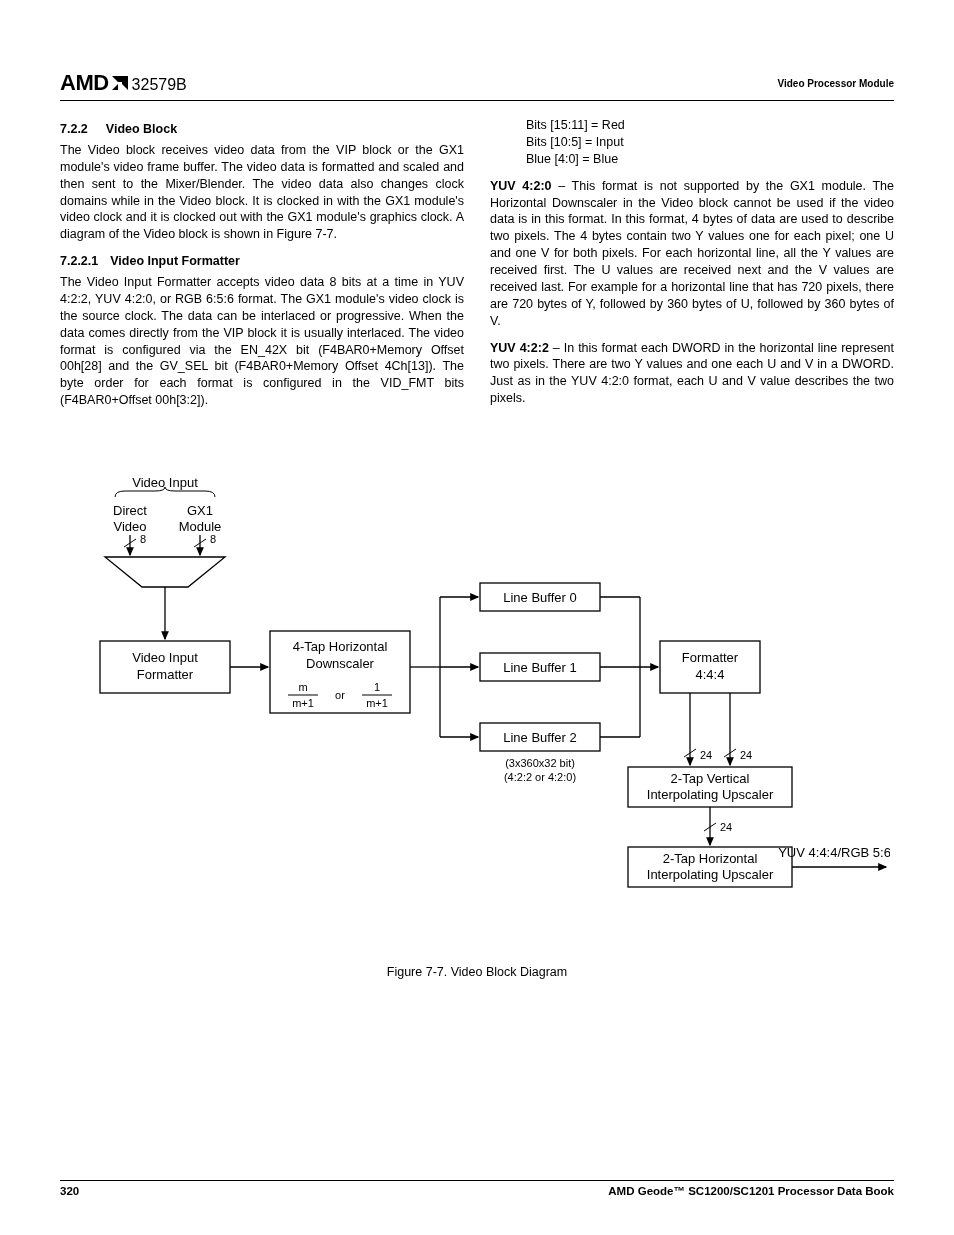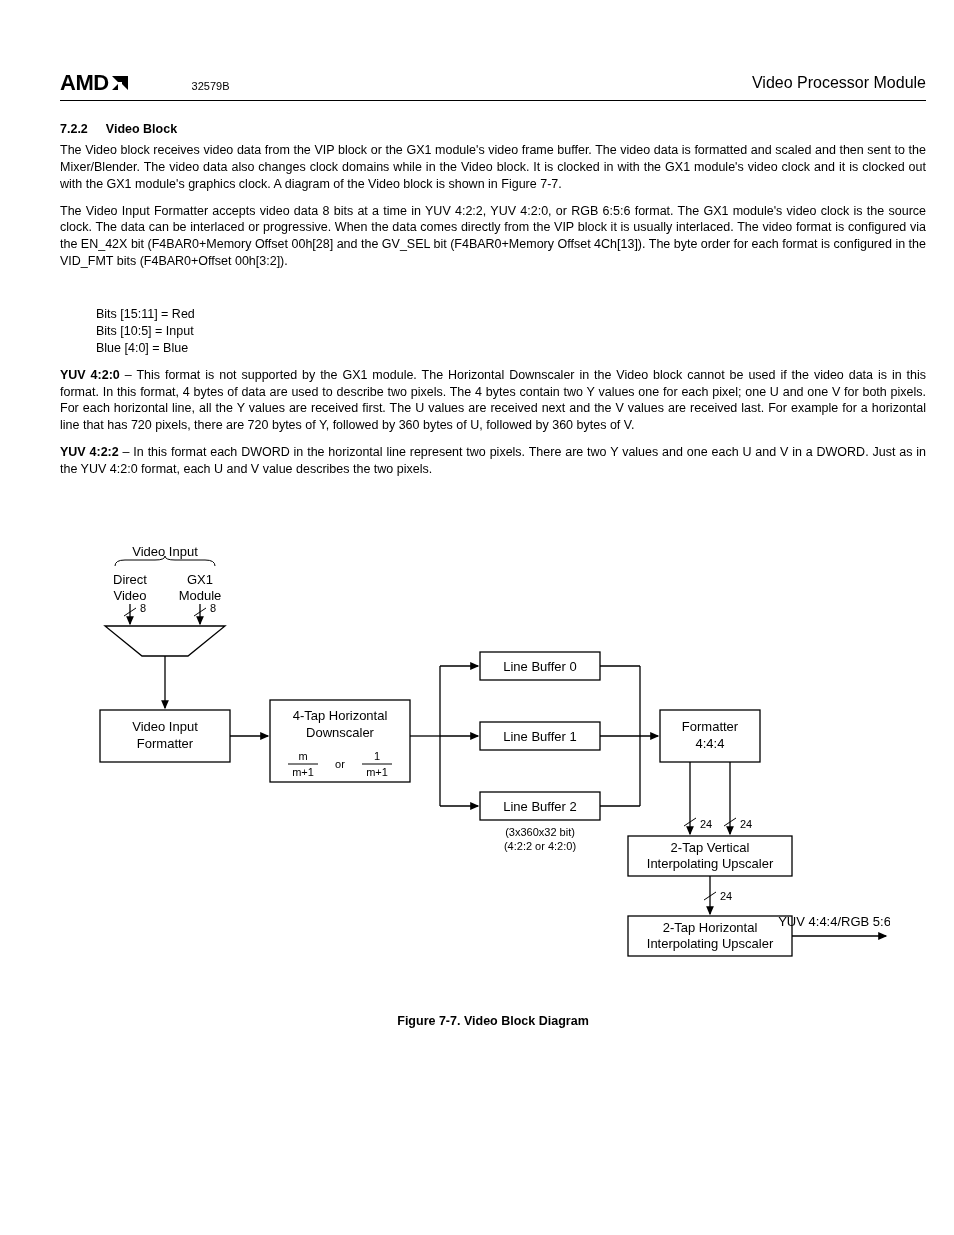--- a/index.html
+++ b/index.html
@@ -5,21 +5,21 @@
   body {
     font-family: Arial, Helvetica, sans-serif;
     font-size: 12.5px;
     color: #000;
     margin: 0;
     padding: 0;
     background: #fff;
     width: 954px;
   }
   .page {
-    padding: 70px 28px 40px 60px;
+    padding: 70px 60px 40px 60px;
     box-sizing: border-box;
     position: relative;
     min-height: 1235px;
     border-radius: 9px;
   }
   .header-row {
     display: flex;
     justify-content: space-between;
     align-items: center;
     border-bottom: 1px solid #000;
@@ -27,49 +27,48 @@
     margin-bottom: 16px;
   }
   .logo {
     font-family: Arial, Helvetica, sans-serif;
     font-weight: 900;
     font-size: 22px;
     letter-spacing: -0.5px;
     display: flex;
     align-items: center;
   }
-  .docnum { font-size: 11px; margin-left: 60px; }
-  .module-title { font-weight: normal; font-size: 16px; }
+  .docnum { font-size: 16px; }
+  .module-title { font-weight: bold; font-size: 10px; }
   .cols {
     display: flex;
     gap: 26px;
-    flex-direction: column;
   }
   .col {
     flex: 1;
     text-align: justify;
     line-height: 1.35;
   }
   .sect-heading {
     font-weight: bold;
     margin: 4px 0 4px 0;
   }
   .sect-heading .num { display:inline-block; margin-right: 18px; }
   .sub-heading {
     font-weight: bold;
     margin: 10px 0 4px 0;
   }
   .sub-heading .num { display:inline-block; margin-right: 12px; }
   .para { margin-bottom: 10px; }
   .indent-block { margin: 0 0 10px 36px; line-height: 1.35; }
   .figure-caption {
     text-align: center;
-    font-weight: bold;
+    font-weight: normal;
     font-size: 12.5px;
-    margin-top: 16px;
+    margin-top: 36px;
   }
   .footer {
     position: absolute;
     bottom: 38px;
     left: 60px;
     right: 60px;
     border-top: 1px solid #000;
     display: flex;
     justify-content: space-between;
     font-size: 11.5px;
@@ -106,20 +105,23 @@
     </div>
     <span class="module-title">Video Processor Module</span>
   </div>
 
   <div class="cols">
     <div class="col">
       <div class="sect-heading">
         <span class="num">7.2.2</span><span>Video Block</span>
       </div>
       <div class="para">The Video block receives video data from the VIP block or the GX1 module's video frame buffer. The video data is formatted and scaled and then sent to the Mixer/Blender. The video data also changes clock domains while in the Video block. It is clocked in with the GX1 module's video clock and it is clocked out with the GX1 module's graphics clock. A diagram of the Video block is shown in Figure 7-7.</div>
+      <div class="sub-heading">
+        <span class="num">7.2.2.1</span><span>Video Input Formatter</span>
+      </div>
       <div class="para">The Video Input Formatter accepts video data 8 bits at a time in YUV 4:2:2, YUV 4:2:0, or RGB 6:5:6 format. The GX1 module's video clock is the source clock. The data can be interlaced or progressive. When the data comes directly from the VIP block it is usually interlaced. The video format is configured via the EN_42X bit (F4BAR0+Memory Offset 00h[28] and the GV_SEL bit (F4BAR0+Memory Offset 4Ch[13]). The byte order for each format is configured in the VID_FMT bits (F4BAR0+Offset 00h[3:2]).</div>
     </div>
 
     <div class="col">
       <div class="indent-block">
         <span>Bits [15:11] = Red</span><br>
         <span>Bits [10:5] = Input</span><br>
         <span>Blue [4:0] = Blue</span>
       </div>
       <div class="para">
@@ -222,13 +224,17 @@
       <text x="650" y="394" class="dlabel" text-anchor="middle">2-Tap Horizontal</text>
       <text x="650" y="410" class="dlabel" text-anchor="middle">Interpolating Upscaler</text>
 
       <line x1="732" y1="398" x2="826" y2="398" class="dline" marker-end="url(#arrow)"></line>
       <text x="780" y="388" class="dlabel" text-anchor="middle">YUV 4:4:4/RGB 5:6:5</text>
     </svg>
   </div>
 
   <div class="figure-caption">Figure 7-7.  Video Block Diagram</div>
 
+  <div class="footer">
+    <span>320</span>
+    <span>AMD Geode™ SC1200/SC1201 Processor Data Book</span>
+  </div>
 </div>
 
 </body></html>

